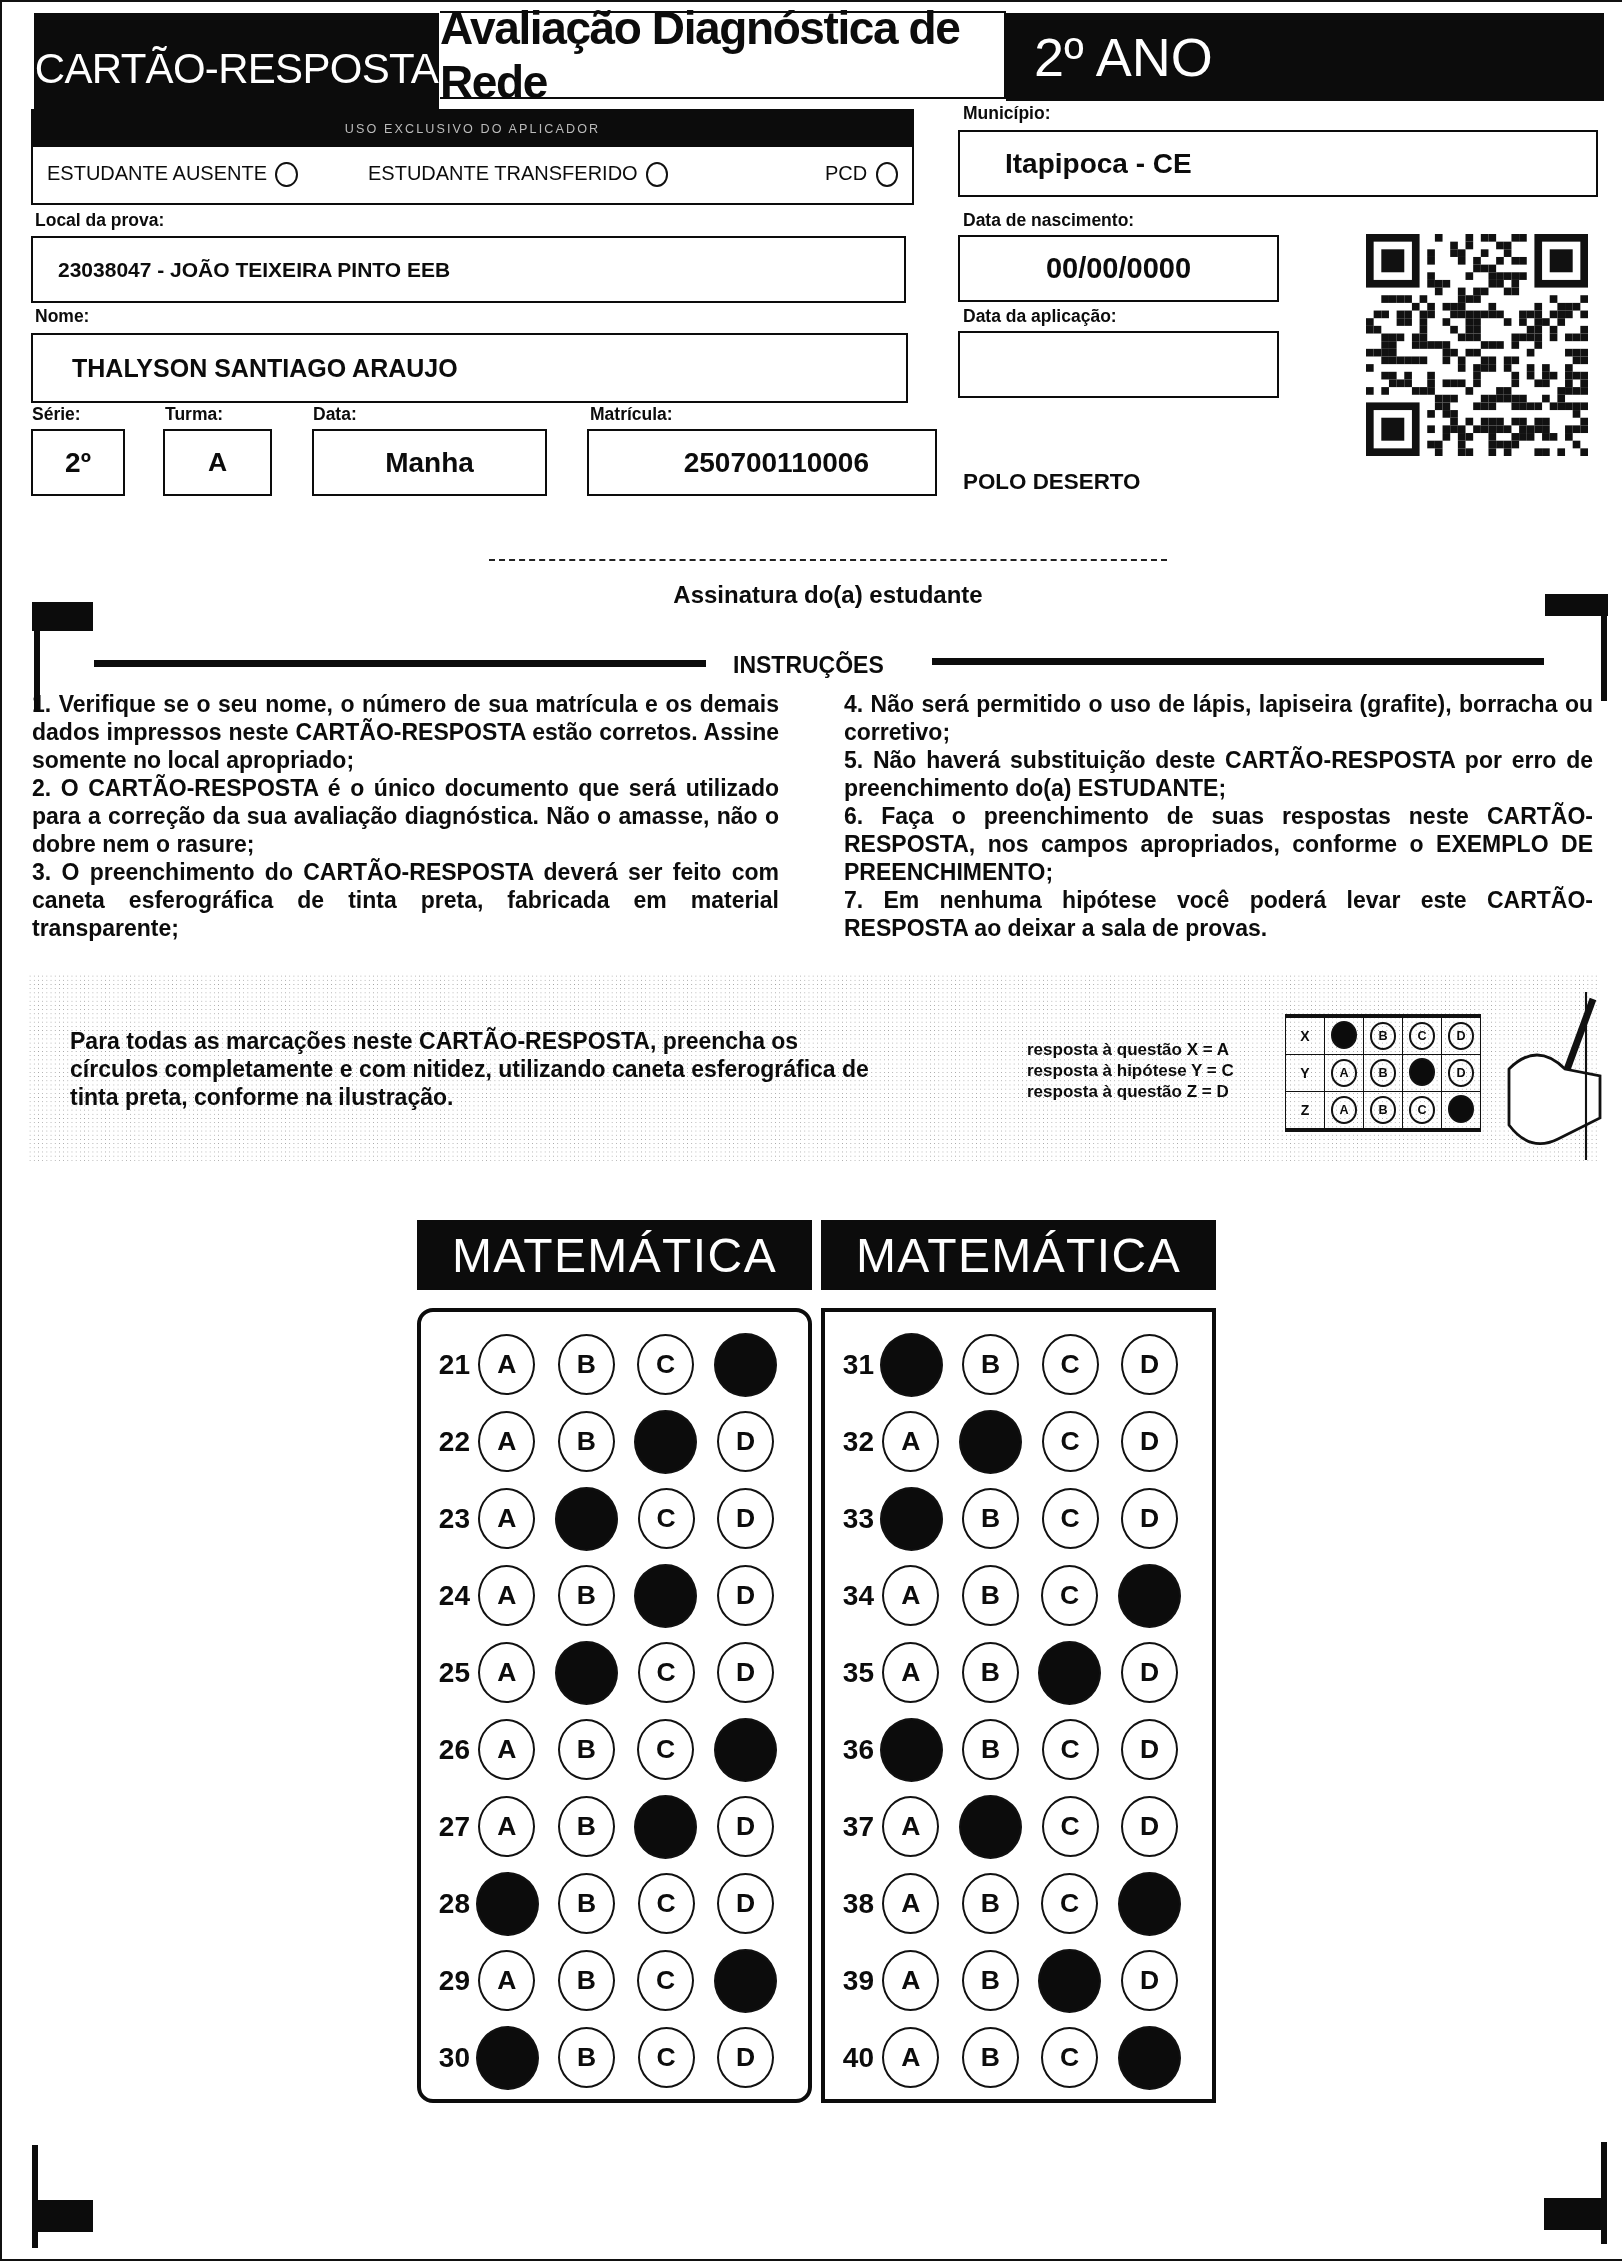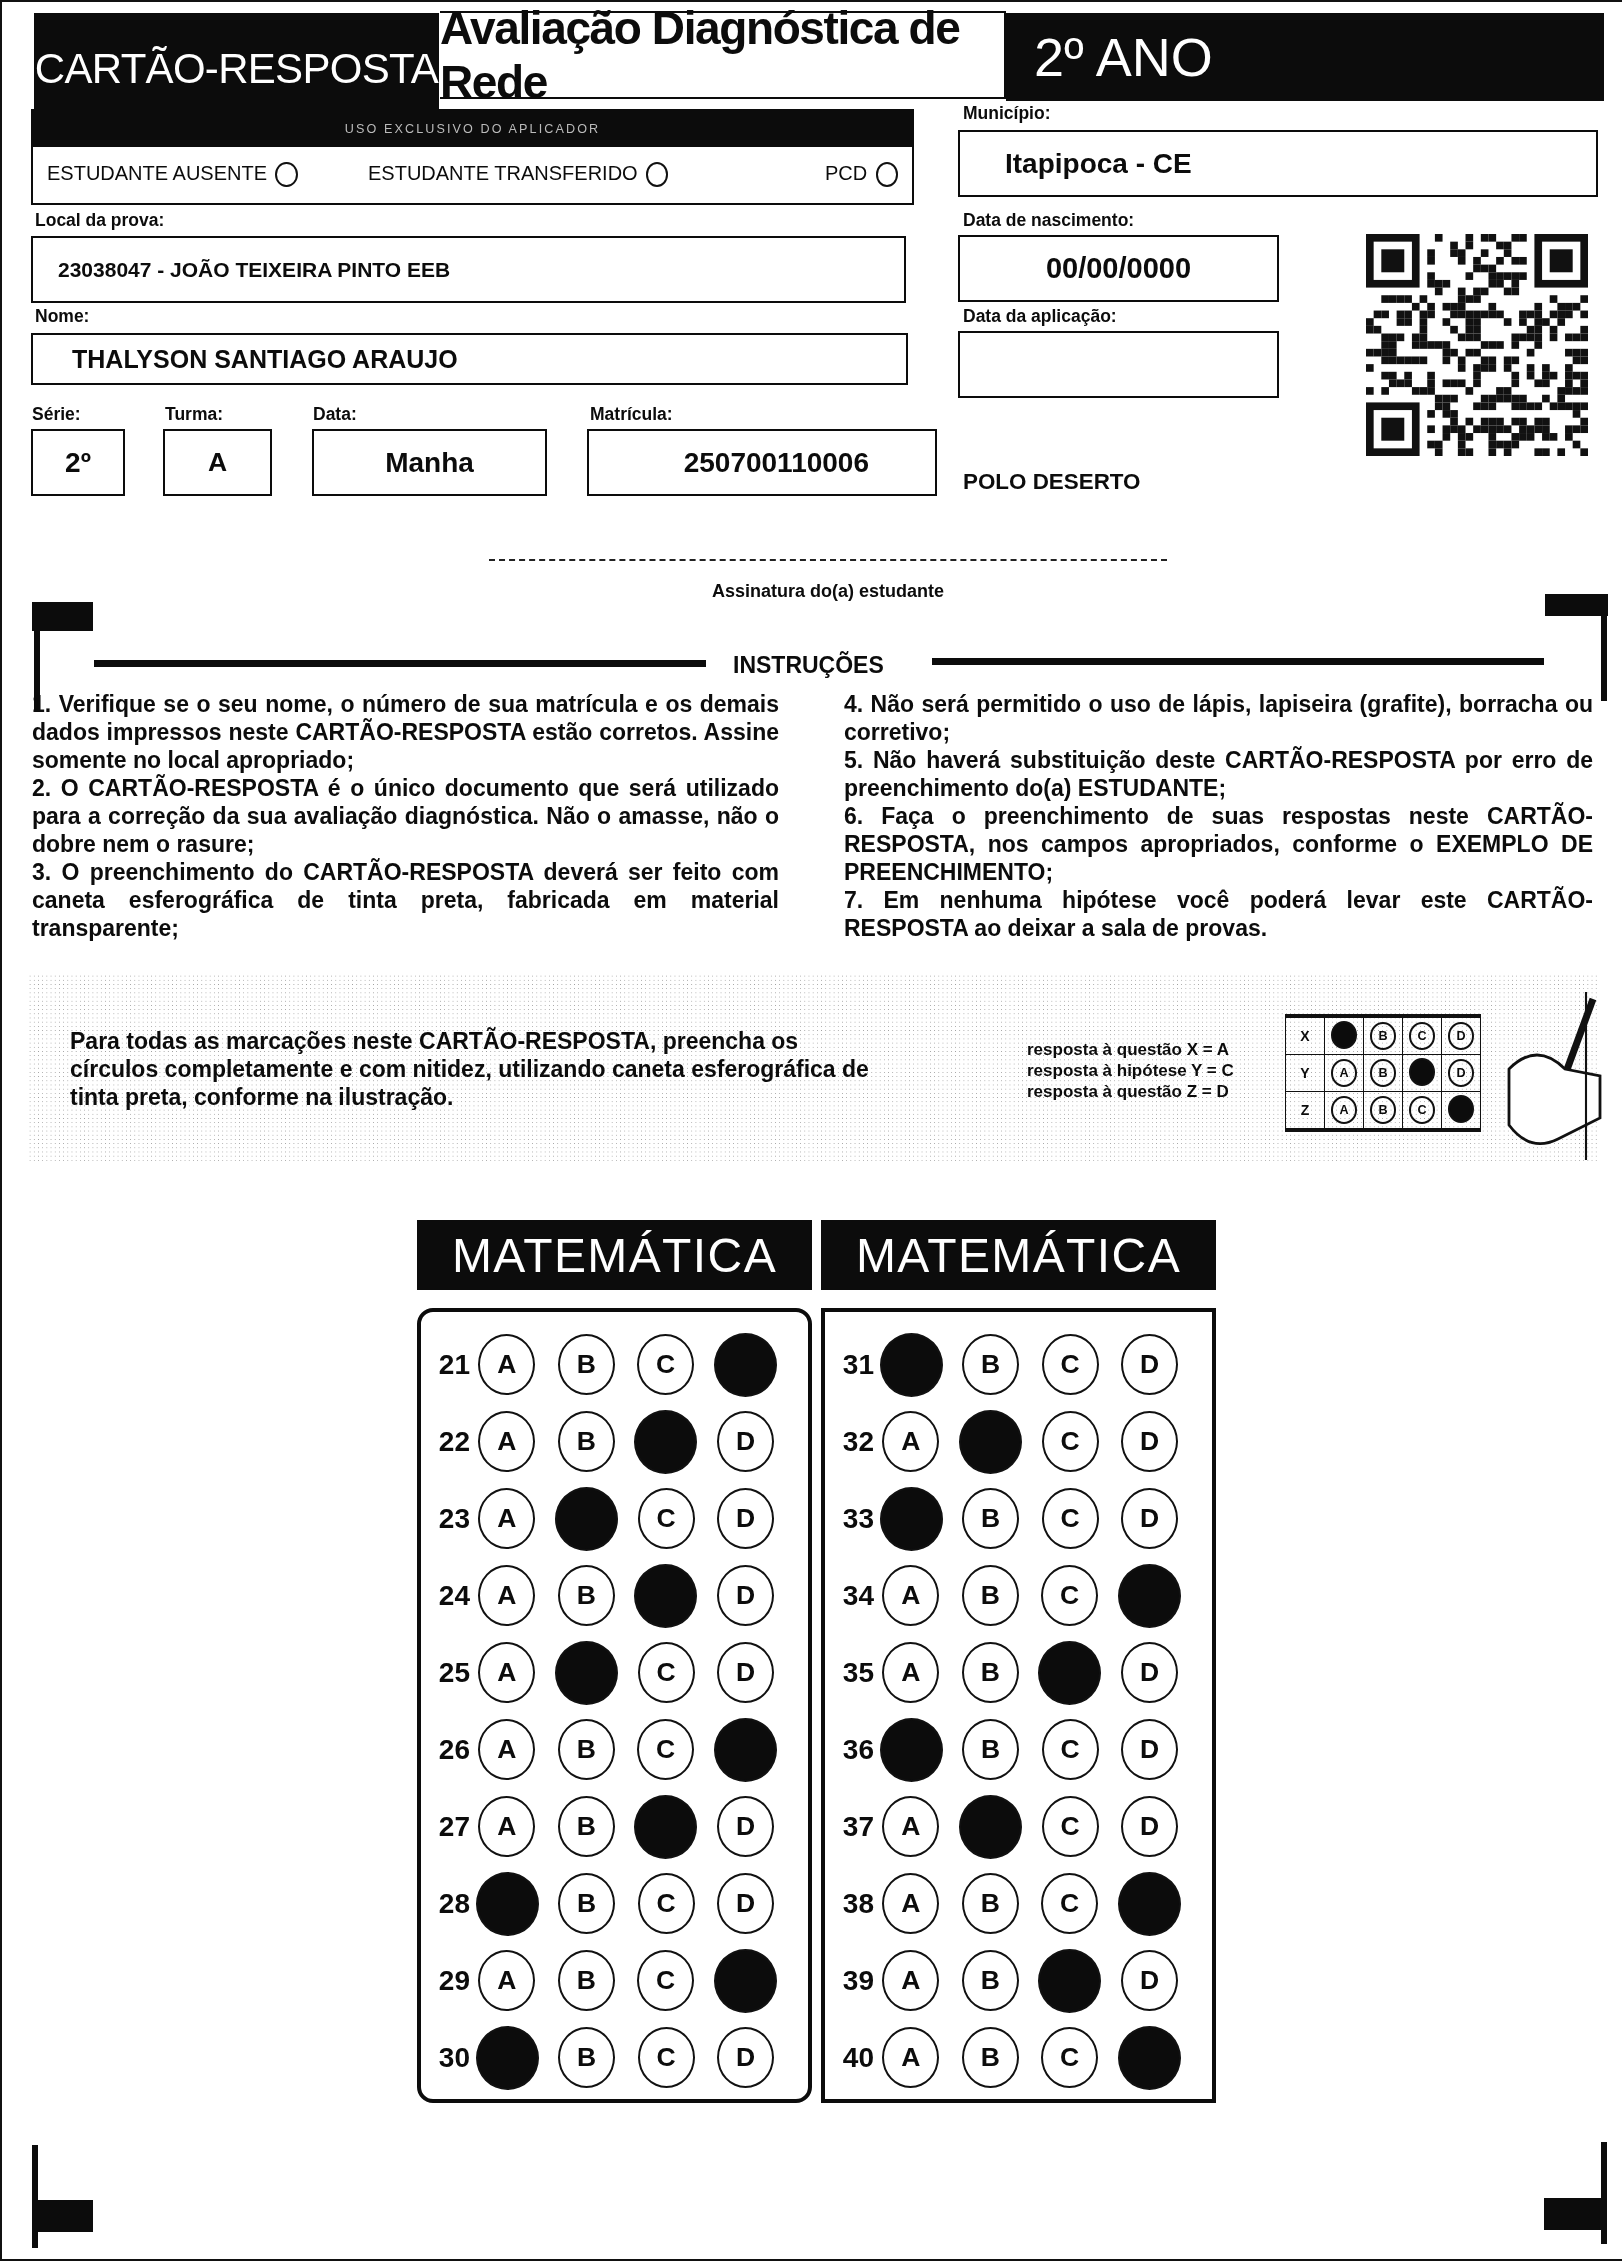--- a/index.html
+++ b/index.html
@@ -83,21 +83,21 @@
     <span style="margin-left:auto">
       <span>PCD</span><span class="radio"></span>
     </span>
   </div>
 </div>
 
 <div class="abs label" style="left:35px;top:210px">Local da prova:</div>
 <div class="abs field" style="left:31px;top:236px;width:875px;height:67px;padding-left:25px;font-size:21px">23038047 - JOÃO TEIXEIRA PINTO EEB</div>
 
 <div class="abs label" style="left:35px;top:306px">Nome:</div>
-<div class="abs field" style="left:31px;top:333px;width:877px;height:52px;padding-left:39px;font-size:25px">THALYSON SANTIAGO ARAUJO</div>
+<div class="abs field" style="left:31px;top:333px;width:877px;height:70px;padding-left:39px;font-size:25px">THALYSON SANTIAGO ARAUJO</div>
 
 <div class="abs label" style="left:32px;top:404px">Série:</div>
 <div class="abs label" style="left:165px;top:404px">Turma:</div>
 <div class="abs label" style="left:313px;top:404px">Data:</div>
 <div class="abs label" style="left:590px;top:404px">Matrícula:</div>
 
 <div class="abs field" style="left:31px;top:429px;width:94px;height:67px;justify-content:center;font-size:28px">2º</div>
 <div class="abs field" style="left:163px;top:429px;width:109px;height:67px;justify-content:center;font-size:26.5px">A</div>
 <div class="abs field" style="left:312px;top:429px;width:235px;height:67px;justify-content:center;font-size:28px">Manha</div>
 <div class="abs field" style="left:587px;top:429px;width:350px;height:67px;justify-content:flex-end;padding-right:66px;font-size:28px">250700110006</div>
@@ -406,21 +406,21 @@
     <rect x="2" y="2" width="3" height="3" fill="#111"></rect>
     <rect x="22" y="0" width="7" height="7" fill="#111"></rect>
     <rect x="23" y="1" width="5" height="5" fill="#fff"></rect>
     <rect x="24" y="2" width="3" height="3" fill="#111"></rect>
     <rect x="0" y="22" width="7" height="7" fill="#111"></rect>
     <rect x="1" y="23" width="5" height="5" fill="#fff"></rect>
     <rect x="2" y="24" width="3" height="3" fill="#111"></rect>
   </svg>
 
 <div class="abs" style="left:489px;top:559px;width:678px;border-top:2.1px dashed #222"></div>
-<div class="abs" style="left:489px;top:581px;width:678px;text-align:center;font-size:18px;font-weight:bold;font-family:'Liberation Sans Narrow','Liberation Sans',sans-serif">Assinatura do(a) estudante</div>
+<div class="abs" style="left:489px;top:581px;width:678px;text-align:center;font-size:24px;font-weight:bold;font-family:'Liberation Sans Narrow','Liberation Sans',sans-serif">Assinatura do(a) estudante</div>
 
 <div class="corner" style="left:32px;top:602px;width:61px;height:29px"></div>
 
 <div class="corner" style="left:34px;top:608px;width:5.6px;height:103px"></div>
 <div class="corner" style="left:1545px;top:594px;width:63px;height:22.4px"></div>
 <div class="corner" style="left:1601px;top:595px;width:5.6px;height:106px"></div>
 <div class="corner" style="left:32px;top:2145px;width:5.6px;height:103px"></div>
 <div class="corner" style="left:32px;top:2200px;width:61px;height:32px"></div>
 <div class="corner" style="left:1601px;top:2142px;width:5.6px;height:102px"></div>
 <div class="corner" style="left:1544px;top:2198px;width:63px;height:32px"></div>

